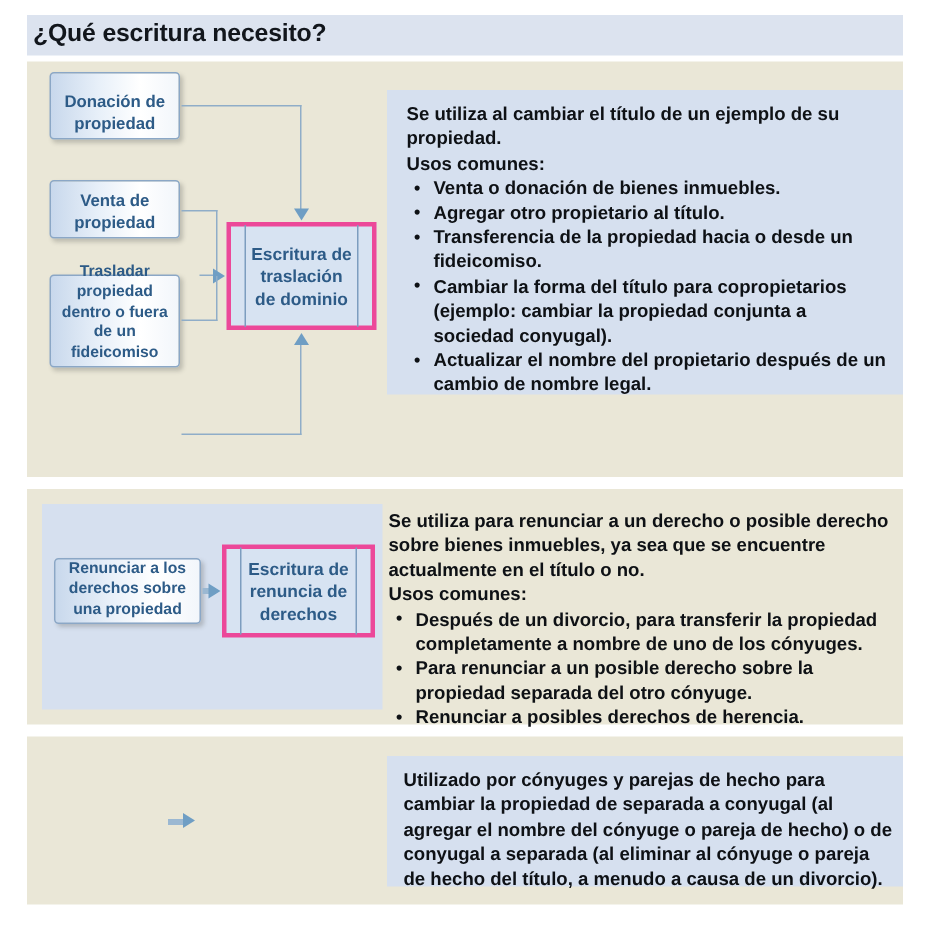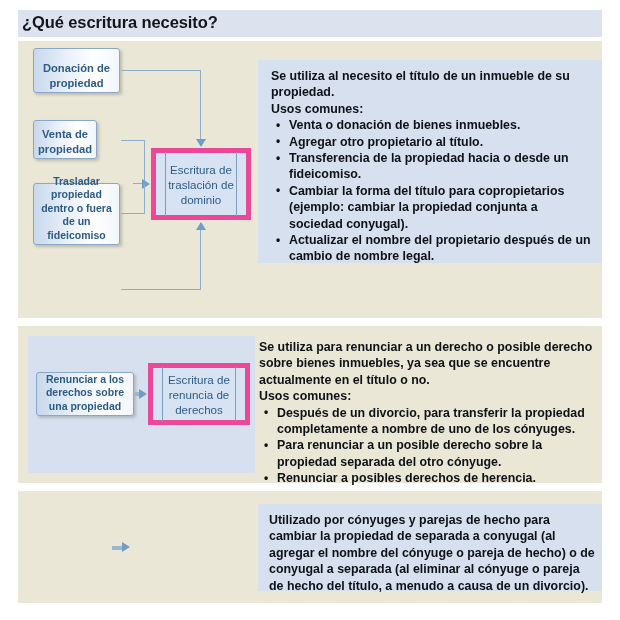--- a/index.html
+++ b/index.html
@@ -91,35 +91,35 @@
     font-size: 10.5px;
     font-weight: bold;
     line-height: 13.4px;
     text-align: center;
     display: flex;
     align-items: flex-end;
     justify-content: center;
     padding: 2px 3px;
   }
   #fbox-donacion      { left: 33px;  top: 48px;  width: 87px;  height: 45px;  font-size: 11.2px; line-height: 14.5px;}
-  #fbox-venta         { left: 33px;  top: 120px; width: 64px;  height: 39px;  font-size: 11.2px; line-height: 14.5px;}
+  #fbox-venta         { left: 33px;  top: 120px; width: 87px;  height: 39px;  font-size: 11.2px; line-height: 14.5px;}
   #fbox-trasladar     { left: 33px;  top: 183px; width: 87px;  height: 62px; }
   #fbox-actualizacion { left: 33px;  top: 262px; width: 87px;  height: 53px; }
   #fbox-renunciar     { left: 36px;  top: 372px; width: 98px;  height: 44px; }
   #fbox-transferencia { left: 27px;  top: 513px; width: 82px;  height: 67px; }
 
   
   .dbox {
     position: absolute;
     box-sizing: border-box;
-    border: 5px solid #ec4899;
+    border: 3px solid #ec4899;
     background: #d7e3f2;
     color: #2d5b87;
     font-size: 11.6px;
-    font-weight: normal;
+    font-weight: bold;
     line-height: 15px;
     text-align: center;
     display: flex;
     align-items: center;
     justify-content: center;
   }
   .dbox::before, .dbox::after {
     content: "";
     position: absolute;
     top: -1px; bottom: -1px;
@@ -199,21 +199,21 @@
   <div class="arrow arrow-right" style="left:142px; top:179px;"></div>
 
   <div class="ln lnh" style="left:121px; top:213px; width:24px;"></div>
   <div class="ln lnv" style="left:144px; top:184px; height:30px;"></div>
 
   <div class="ln lnh" style="left:121px; top:289px; width:80px;"></div>
   <div class="ln lnv" style="left:200px; top:230px; height:60px;"></div>
   <div class="arrow arrow-up" style="left:196px; top:222px;"></div>
 
   <div class="text-block" id="text-1">
-    <p>Se utiliza al necesito el título de un inmueble de su propiedad.</p>
+    <p>Se utiliza al cambiar el título de un ejemplo de su propiedad.</p>
     <p>Usos comunes:</p>
     <ul>
       <li>Venta o donación de bienes inmuebles.</li>
       <li>Agregar otro propietario al título.</li>
       <li>Transferencia de la propiedad hacia o desde un fideicomiso.</li>
       <li>Cambiar la forma del título para copropietarios (ejemplo: cambiar la propiedad conjunta a sociedad conyugal).</li>
       <li>Actualizar el nombre del propietario después de un cambio de nombre legal.</li>
     </ul>
   </div>
 

